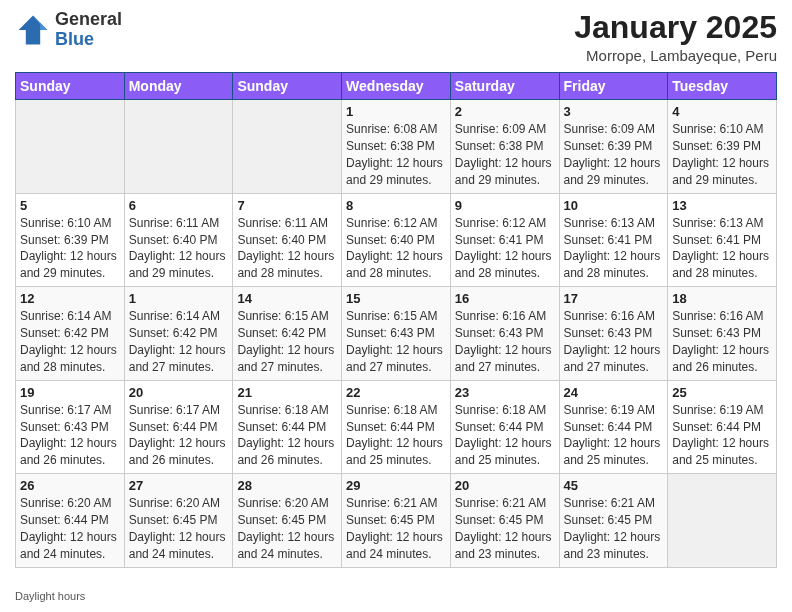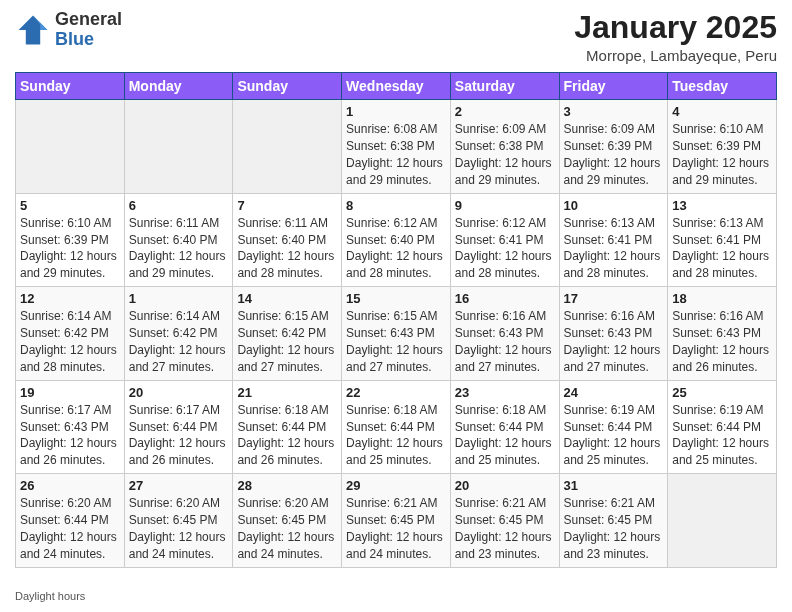--- a/index.html
+++ b/index.html
@@ -363,21 +363,21 @@
 and 24 minutes.</div>
           </td>
           <td>
             <span class="day-num">20</span>
             <div class="day-info" style="white-space: pre-line;">Sunrise: 6:21 AM
 Sunset: 6:45 PM
 Daylight: 12 hours
 and 23 minutes.</div>
           </td>
           <td>
-            <span class="day-num">31</span>
+            <span class="day-num">45</span>
             <div class="day-info" style="white-space: pre-line;">Sunrise: 6:21 AM
 Sunset: 6:45 PM
 Daylight: 12 hours
 and 23 minutes.</div>
           </td>
           <td class="empty-cell"></td>
         </tr>
       </tbody>
   </table>
 

